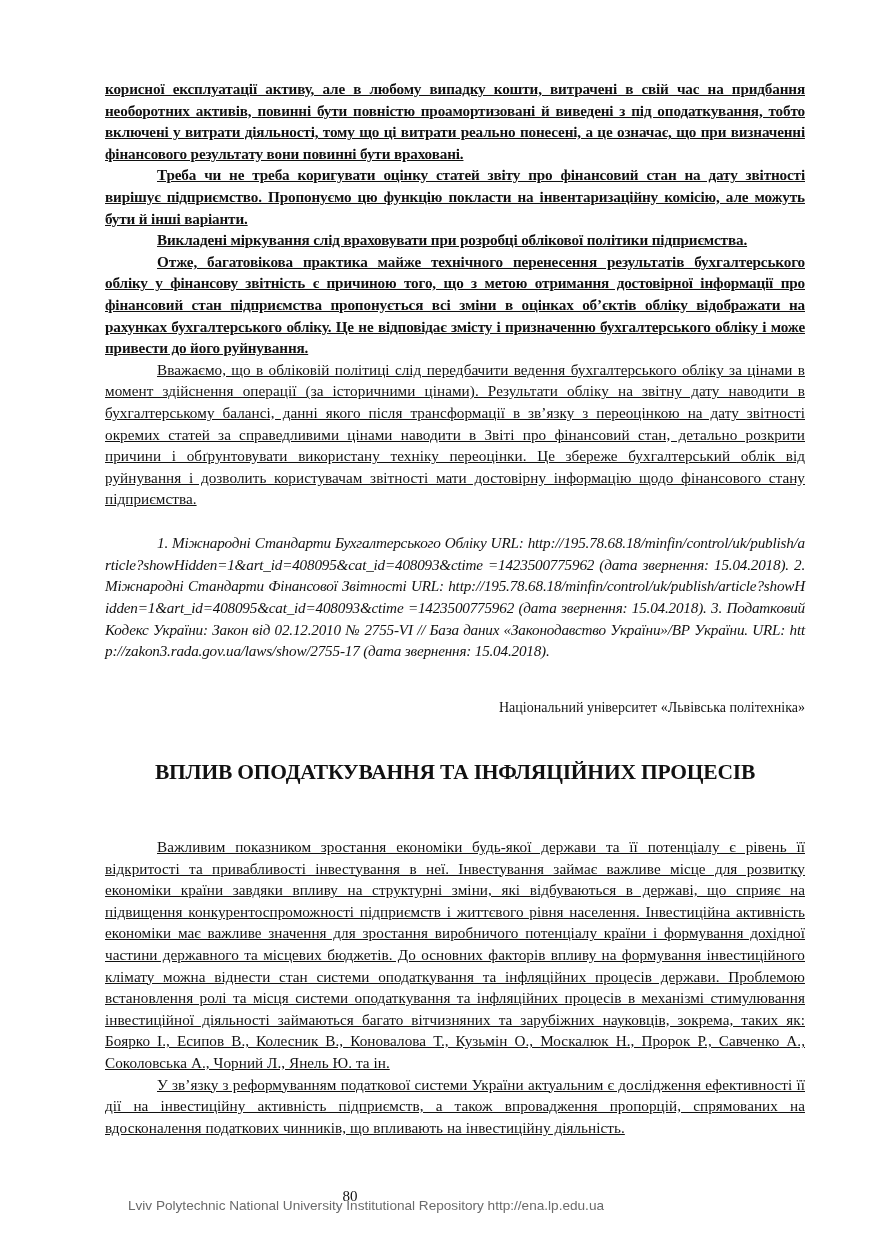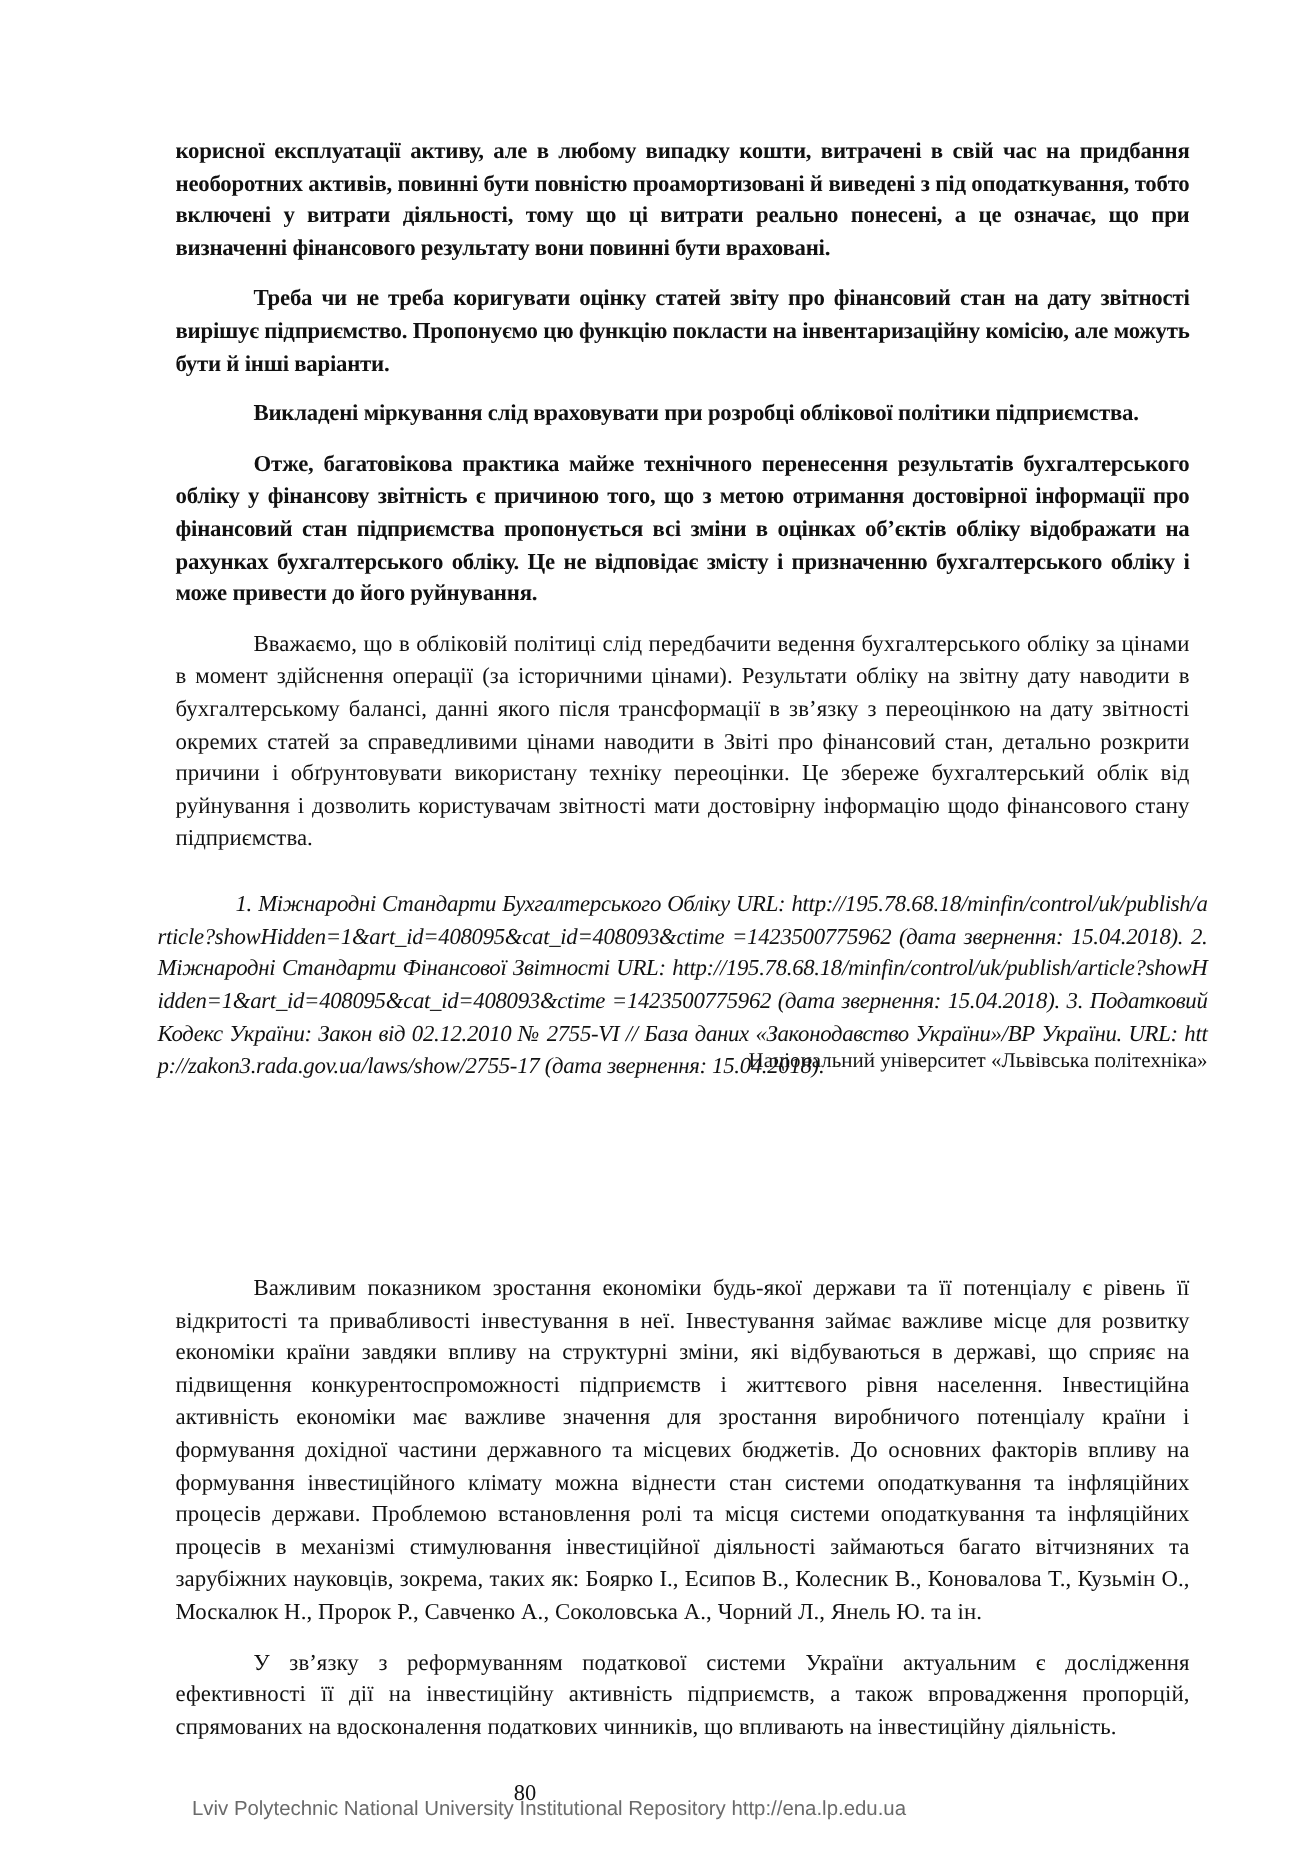--- a/index.html
+++ b/index.html
@@ -18,21 +18,22 @@
     .page {
       position: absolute;
       left: 105px;
       top: 78px;
       width: 700px;
     }
     .p {
       font-size: 15.2px;
       line-height: 21.6px;
       text-align: justify;
-      margin: 12px;
+      margin: 0;
+      text-decoration: underline;
     }
     .p.indent { text-indent: 52px; }
     .p.bold { font-weight: bold; letter-spacing: -0.15px; }
     .p.regular { font-weight: normal; letter-spacing: 0.05px; }
     .refs {
       margin-top: 22px;
       font-style: italic;
       font-size: 15.2px;
       line-height: 21.7px;
       text-align: justify;
@@ -102,20 +103,21 @@
   <p class="p bold indent">Отже, багатовікова практика майже технічного перенесення результатів бухгалтерського обліку у фінансову звітність є причиною того, що з метою отримання достовірної інформації про фінансовий стан підприємства пропонується  всі зміни в оцінках об’єктів обліку відображати на рахунках бухгалтерського обліку. Це не відповідає змісту і призначенню бухгалтерського обліку і може привести до його руйнування.</p>
   <p class="p regular indent">Вважаємо, що в обліковій політиці слід передбачити ведення бухгалтерського обліку за цінами в момент здійснення операції (за історичними цінами). Результати обліку на звітну дату наводити  в бухгалтерському балансі, данні якого після трансформації в зв’язку з переоцінкою на дату звітності окремих статей за справедливими цінами наводити в Звіті про фінансовий стан, детально розкрити причини і обґрунтовувати використану техніку переоцінки. Це збереже бухгалтерський облік від руйнування і дозволить користувачам звітності мати достовірну інформацію щодо фінансового стану підприємства.</p>
   <p class="refs">1. Міжнародні Стандарти Бухгалтерського Обліку URL: http://195.78.68.18/minfin/control/uk/publish/article?showHidden=1&amp;art_id=408095&amp;cat_id=408093&amp;ctime =1423500775962 (дата звернення: 15.04.2018). 2. Міжнародні Стандарти Фінансової Звітності URL: http://195.78.68.18/minfin/control/uk/publish/article?showHidden=1&amp;art_id=408095&amp;cat_id=408093&amp;ctime =1423500775962 (дата звернення: 15.04.2018). 3. Податковий Кодекс України: Закон від 02.12.2010 № 2755-VI // База даних «Законодавство України»/ВР України. URL: http://zakon3.rada.gov.ua/laws/show/2755-17 (дата звернення: 15.04.2018).</p>
 </div>
 
 <div class="authors">
   <div class="authors-affil">Національний університет «Львівська політехніка»</div>
 </div>
 
 <div class="article-title">
+  <div>ВПЛИВ ОПОДАТКУВАННЯ ТА ІНФЛЯЦІЙНИХ ПРОЦЕСІВ</div>
 </div>
 
 <div class="body2">
   <p class="p regular indent">Важливим показником зростання економіки будь-якої держави та її потенціалу є рівень її відкритості та привабливості інвестування в неї. Інвестування займає важливе місце для розвитку економіки країни завдяки впливу на структурні зміни, які відбуваються в державі, що сприяє на підвищення конкурентоспроможності підприємств і життєвого рівня населення. Інвестиційна активність економіки має важливе значення для зростання виробничого потенціалу країни і формування дохідної частини державного та місцевих бюджетів. До основних факторів впливу на формування інвестиційного клімату можна віднести стан системи оподаткування та інфляційних процесів держави. Проблемою встановлення ролі та місця системи оподаткування та інфляційних процесів в механізмі стимулювання інвестиційної діяльності займаються багато вітчизняних та зарубіжних науковців, зокрема, таких як: Боярко І., Есипов В., Колесник В., Коновалова Т., Кузьмін О., Москалюк Н., Пророк Р., Савченко А., Соколовська А., Чорний Л., Янель Ю. та ін.</p>
   <p class="p regular indent">У зв’язку з реформуванням податкової системи України актуальним є дослідження ефективності її дії на інвестиційну активність підприємств, а також впровадження пропорцій, спрямованих на вдосконалення податкових чинників, що впливають на інвестиційну діяльність.</p>
 </div>
 
 <div class="page-number">80</div>
 <div class="repo-footer">Lviv Polytechnic National University Institutional Repository http://ena.lp.edu.ua</div>
 

